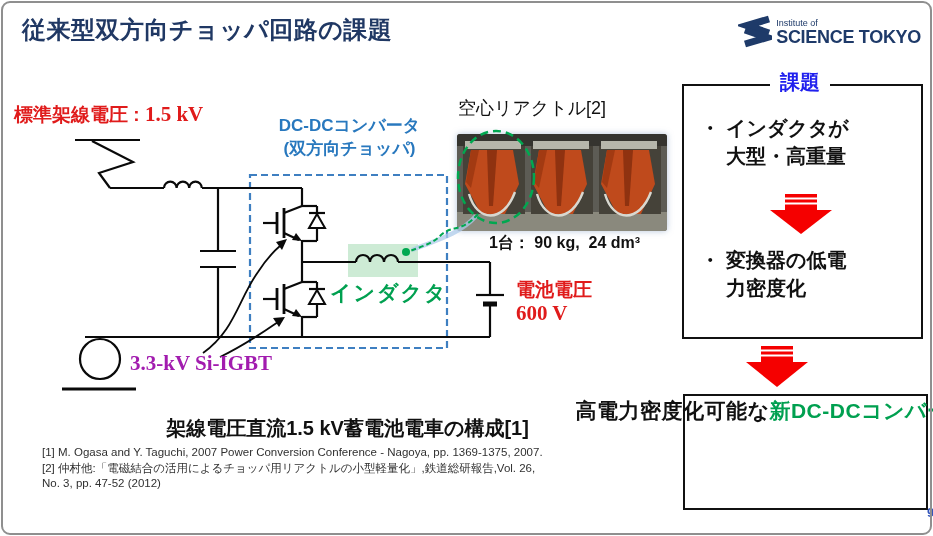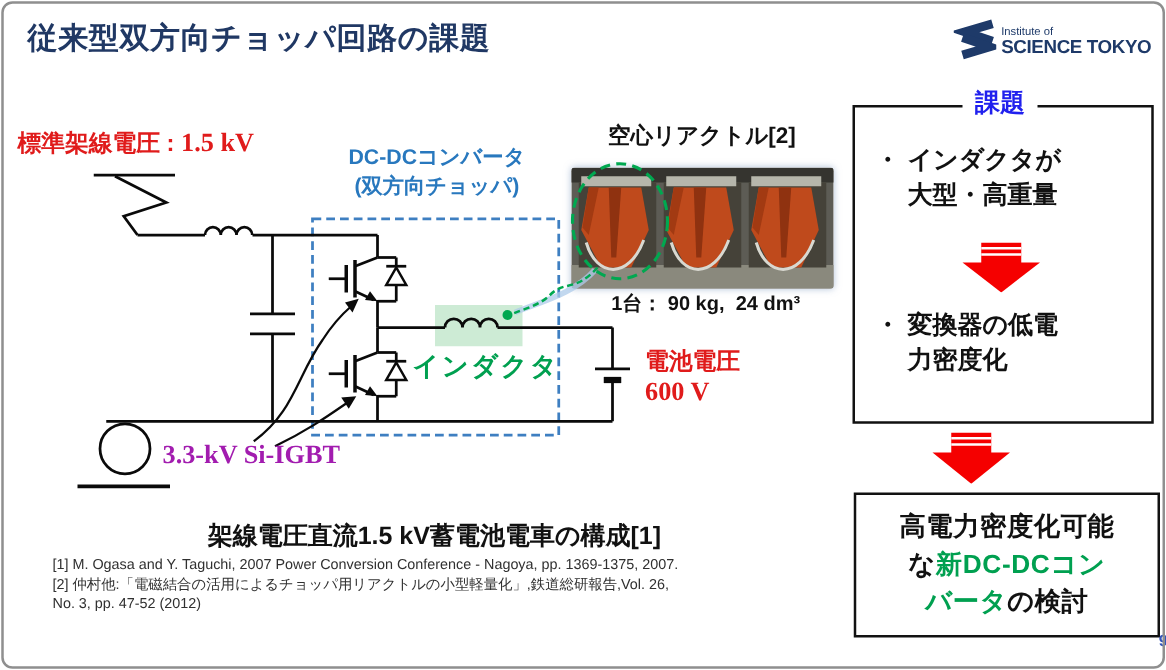--- a/index.html
+++ b/index.html
@@ -15,57 +15,57 @@
   .abs{position:absolute;}
   
   .title{
     left:22px;top:14px;font-size:24px;font-weight:bold;color:#203864;
     letter-spacing:0.5px;white-space:nowrap;
   }
   
   .logo{right:12px;top:13px;display:flex;align-items:center;gap:4px;}
   .logo-text{display:flex;flex-direction:column;line-height:1.05;}
   .logo-inst{font-size:9px;color:#1e3a69;}
-  .logo-name{font-size:15px;font-weight:bold;color:#1e3a69;letter-spacing:-0.3px;}
+  .logo-name{font-size:18px;font-weight:bold;color:#1e3a69;letter-spacing:-0.3px;}
   
   .overhead{left:14px;top:102px;font-size:19px;font-weight:bold;color:#e01b1b;white-space:pre;}
   .overhead .val{font-family:"Liberation Serif",serif;font-size:21px;}
   .conv-label{left:252px;top:115px;width:195px;text-align:center;
     font-size:17px;font-weight:bold;color:#2878be;line-height:1.35;}
   .inductor-label{left:330px;top:279px;font-size:21px;font-weight:bold;
     color:#00a050;letter-spacing:2px;white-space:nowrap;}
   .battery-label{left:516px;top:279px;font-size:19px;font-weight:bold;
     color:#e01b1b;line-height:1.15;}
   .battery-label .val{font-family:"Liberation Serif",serif;font-size:21px;}
   .igbt-label{left:130px;top:351px;font-family:"Liberation Serif",serif;
     font-size:21px;font-weight:bold;color:#a21caf;white-space:nowrap;}
   .caption{left:95px;top:401px;width:505px;text-align:center;
     font-size:20px;font-weight:bold;color:#111;white-space:nowrap;margin-top:14px;}
   
-  .photo-title{left:458px;top:96px;width:207px;text-align:center;
-    font-size:18px;font-weight:bold;color:#111;white-space:nowrap;}
+  .photo-title{left:458px;top:96px;width:207px;text-align:left;
+    font-size:18px;font-weight:normal;color:#111;white-space:nowrap;}
   .photo-wrap{left:457px;top:134px;width:210px;height:97px;border-radius:3px;
     overflow:hidden;box-shadow:0 0 6px rgba(120,150,190,.55);}
   .unit-spec{left:462px;top:233px;width:205px;text-align:center;
     font-size:16px;font-weight:bold;color:#111;white-space:pre;}
   
   .refs{left:42px;top:445px;width:510px;font-size:11.5px;color:#303030;line-height:1.32;}
   .refs div{margin-bottom:1px;}
   
   .issues-box{left:682px;top:84px;width:237px;height:251px;border:2.5px solid #111;background:#fff;}
   .legend{left:800px;top:69px;transform:translateX(-50%);background:#fff;
     padding:0 10px;font-size:20px;font-weight:bold;color:#2020ee;z-index:5;white-space:nowrap;}
   .bullet{position:absolute;left:16px;display:flex;font-size:20px;font-weight:600;
     color:#111;line-height:28px;}
   .bullet .marker{width:26px;flex:none;}
   .b1{top:28px;} .b2{top:160px;}
   .red-arrow{z-index:4;}
   .ra2{left:744px;top:346px;}
   .conclusion-box{left:683px;top:394px;width:241px;height:112px;border:2.5px solid #111;
-    background:#fff;display:flex;flex-direction:column;justify-content:center;}
+    background:#fff;display:flex;flex-direction:row;justify-content:center;}
   .cline{text-align:center;font-size:21px;font-weight:bold;line-height:30px;letter-spacing:0.5px;white-space:nowrap;}
   .page-num{left:927px;top:505px;font-size:13px;color:#3355bb;font-weight:bold;}
   
   #overlay{position:absolute;left:0;top:0;z-index:3;pointer-events:none;}
   .txt{z-index:6;}
 </style>
 </head>
 <body>
 
 <div id="slide">

